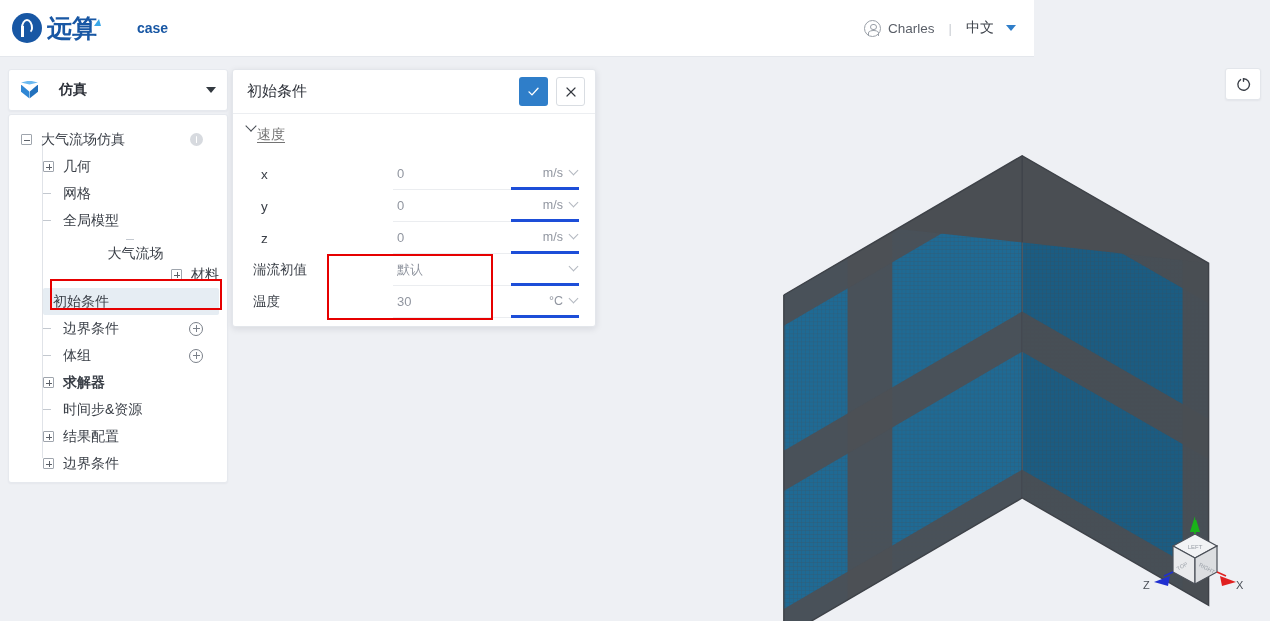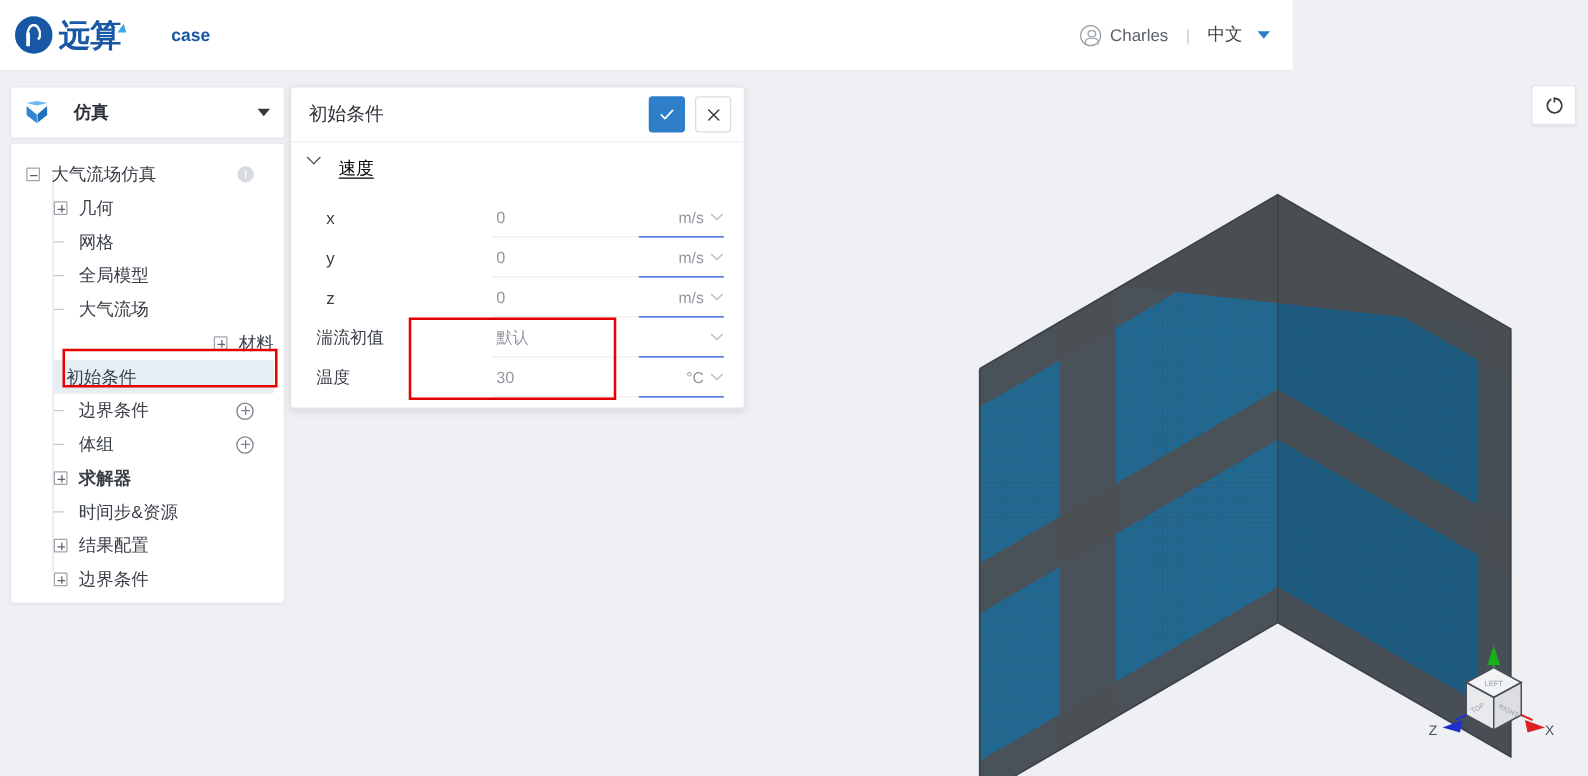--- a/index.html
+++ b/index.html
@@ -180,22 +180,22 @@
     width: 29px; height: 29px; border-radius: 3px;
     display: flex; align-items: center; justify-content: center;
     cursor: pointer;
   }
   .btn-ok { background: #2f7ec9; }
   .btn-ok svg { display:block; }
   .btn-cancel { background: #fff; border: 1px solid #d9dde2; }
 
   .dlg-body { padding: 12px 16px 0 14px; position: relative; }
   .grp {
-    display: flex; align-items: flex-start; gap: 16px;
-    font-size: 14px; color: #000000; margin-bottom: 14px;
+    display: flex; align-items: flex-start; gap: 2px;
+    font-size: 14px; color: #737373; margin-bottom: 14px;
   }
   .chev-dn {
     width: 8px; height: 8px; border-right: 1.4px solid #474c54;
     border-bottom: 1.4px solid #474c54; transform: rotate(45deg);
     margin-top: -4px; flex: none;
   }
   .grp-label { text-decoration: underline; text-underline-offset: 3px; }
 
   .field {
     display: flex; align-items: center; height: 32px; position: relative;
@@ -205,21 +205,21 @@
   }
   .f-label.cn { padding-left: 6px; }
   .f-input {
     width: 118px; height: 32px; border: none;
     border-bottom: 1px solid #ebedf0;
     font-size: 13px; color: #9196a0; padding: 0 4px;
     background: transparent; outline: none;
     font-family: "Liberation Sans", sans-serif;
   }
   .f-unit {
-    width: 70px; height: 32px; border-bottom: 1px solid #1d4ed8;
+    width: 70px; height: 32px; border-bottom: 3px solid #1d4ed8;
     display: flex; align-items: center; justify-content: flex-end;
     gap: 7px; padding-right: 2px;
     font-size: 12.5px; color: #9196a0; cursor: pointer;
   }
   .chev-sm {
     width: 7px; height: 7px; border-right: 1.2px solid #b3b8c0;
     border-bottom: 1.2px solid #b3b8c0; transform: rotate(45deg);
     margin-top: -4px; flex:none;
   }
   .redbox {
@@ -302,21 +302,21 @@
           <span class="label" style="margin-left:9px">几何</span>
         </div>
         <div class="trow" style="margin-left: 34px; margin-right: 8px;">
           <span class="stub"></span>
           <span class="label" style="margin-left:9px">网格</span>
         </div>
         <div class="trow" style="margin-left: 34px; margin-right: 8px;">
           <span class="stub"></span>
           <span class="label" style="margin-left:9px">全局模型</span>
         </div>
-        <div class="trow" style="margin-left: 34px; margin-right: 8px;">
+        <div class="trow" style="margin-left: 34px; margin-right: 8px; flex-direction: column;">
           <span class="stub"></span>
           <span class="label" style="margin-left:9px">大气流场</span>
         </div>
         <div class="trow" style="margin-left: 34px; margin-right: 8px; justify-content: flex-end;">
           <span class="tog plus"></span>
           <span class="label" style="margin-left:9px">材料</span>
         </div>
         <div class="trow row-sel" style="margin-left: 34px; margin-right: 8px; padding-left: 10px;">
           <span class="label" style="margin-left:0px">初始条件</span>
         </div>

